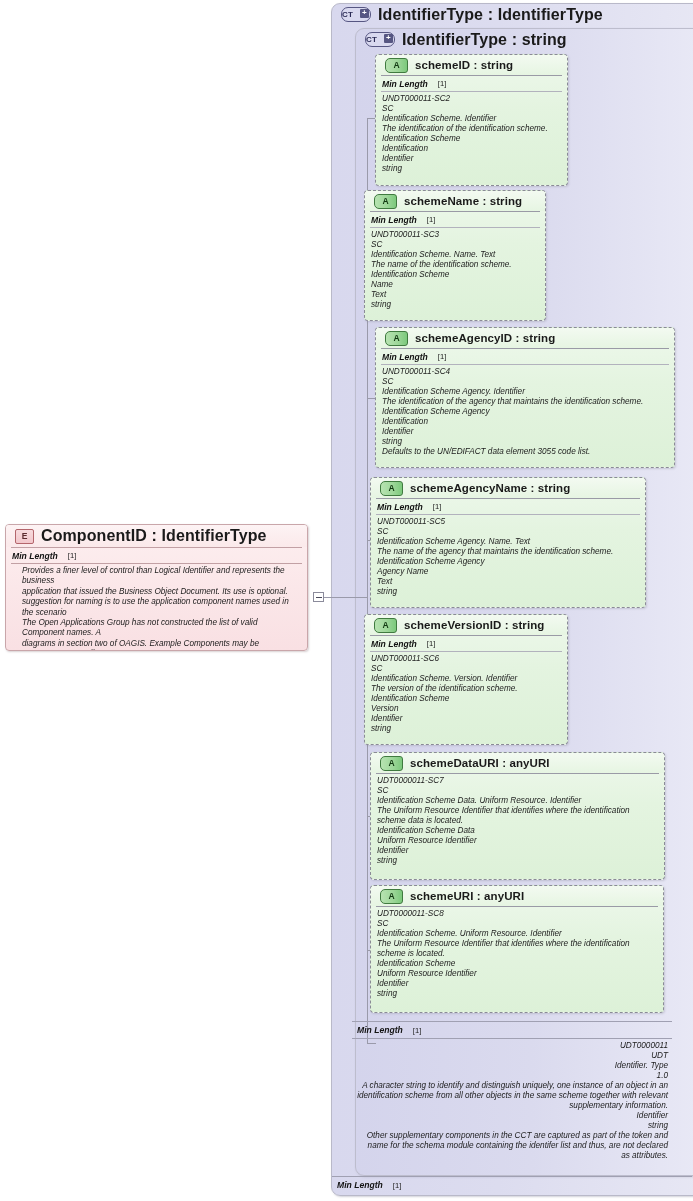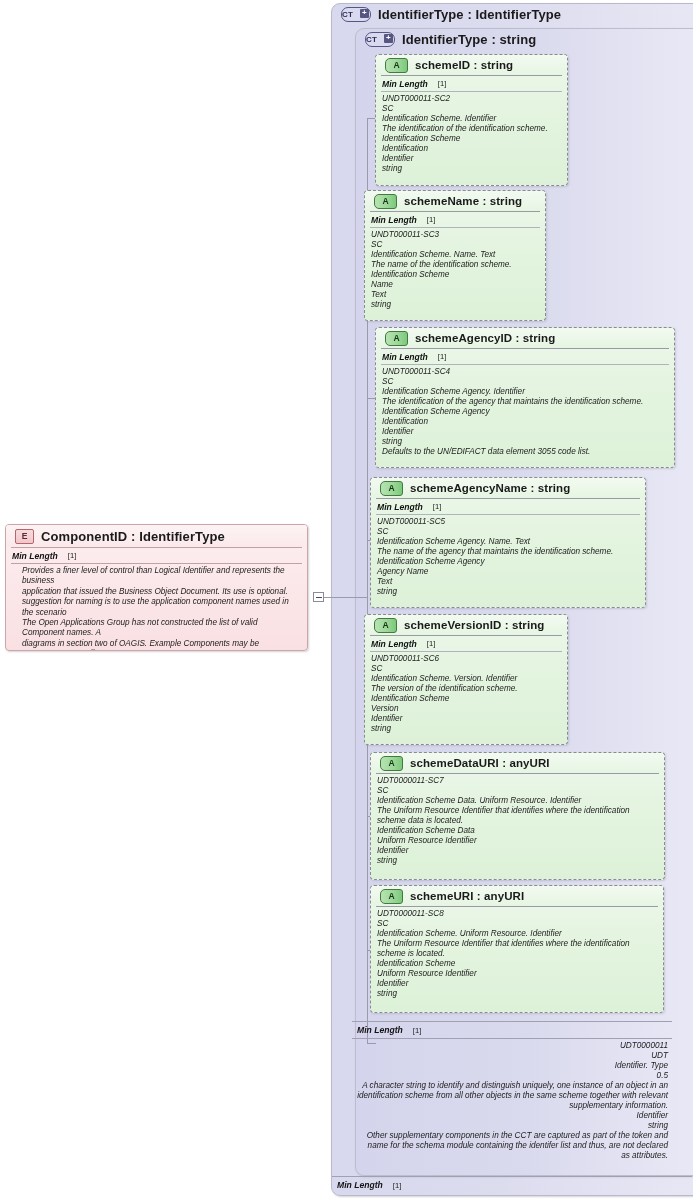--- a/index.html
+++ b/index.html
@@ -31,21 +31,21 @@
     box-shadow:1px 1px 2px rgba(120,120,140,.30);
   }
 
   .hdr{
     display:flex;
     align-items:center;
     gap:7px;
     padding-left:9px;
   }
   .hdr-title{
-    font-size:13px;
+    font-size:16px;
     font-weight:bold;
     color:#1a1a1a;
     letter-spacing:.1px;
     white-space:nowrap;
   }
 
   
   .ico-ct{
     display:inline-flex;
     align-items:center;
@@ -396,21 +396,21 @@
     <div class="rule"></div>
     <div class="minlen">
       <span class="lbl">Min Length</span>
       <span class="card">[1]</span>
     </div>
     <div class="rule"></div>
     <div class="doc">
         <div>UDT0000011</div>
         <div>UDT</div>
         <div>Identifier. Type</div>
-        <div>0.5</div>
+        <div>1.0</div>
         <div>A character string to identify and distinguish uniquely, one instance of an object in an identification scheme from all other objects in the same scheme together with relevant supplementary information.</div>
         <div>Identifier</div>
         <div>string</div>
         <div>Other supplementary components in the CCT are captured as part of the token and name for the schema module containing the identifer list and thus, are not declared as attributes.</div>
       </div>
   </div>
 
   <div class="box docpanel" style="left:332px;top:1176px;width:360px;height:22px;">
     <div class="rule"></div>
     <div class="minlen">

